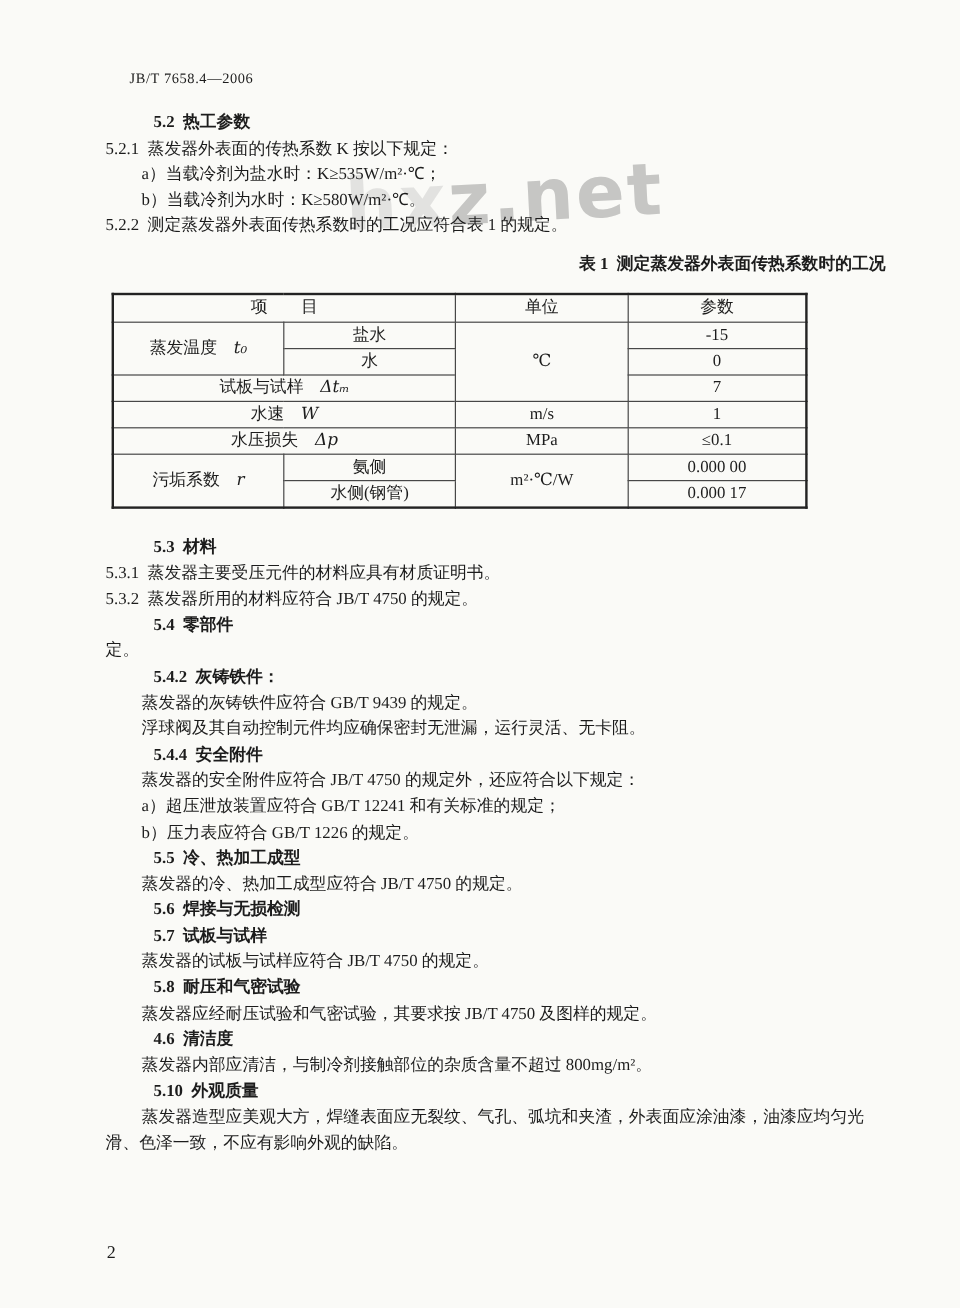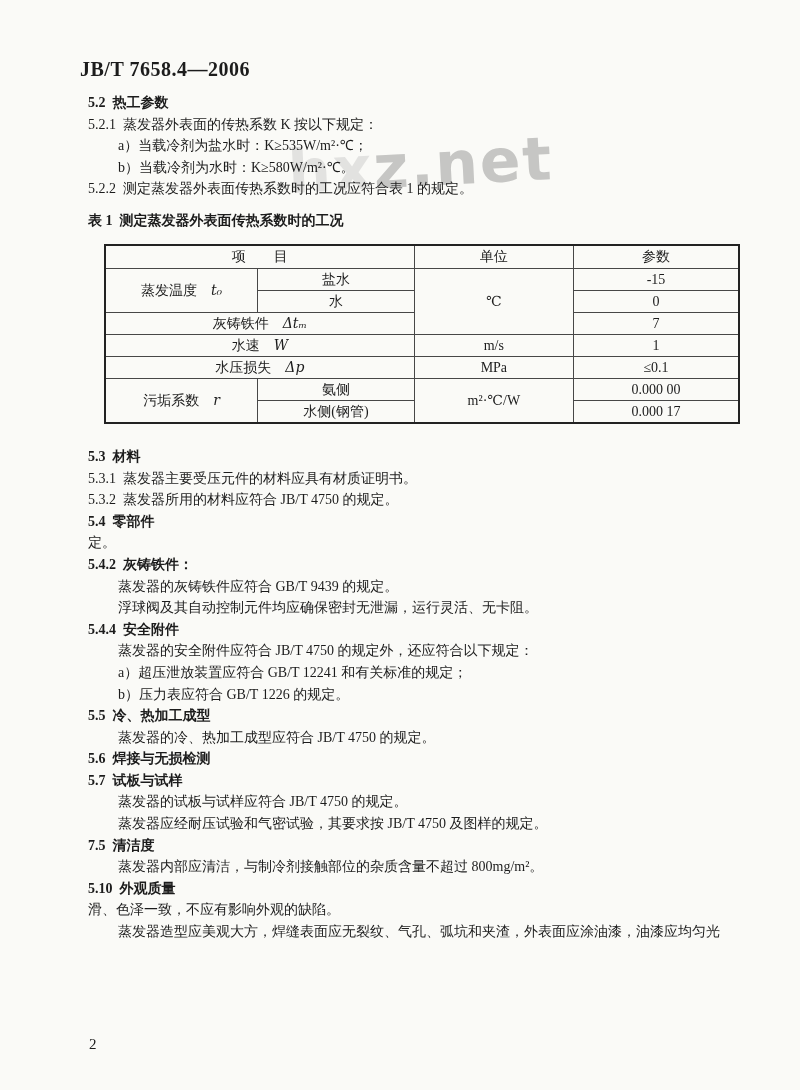--- a/index.html
+++ b/index.html
@@ -14,41 +14,41 @@
   .watermark {
     position:absolute; left:288px; top:130px;
     font-family:"DejaVu Sans","Liberation Sans",sans-serif;
     font-weight:bold; font-size:60px; letter-spacing:2px;
     transform:rotate(-3deg);
     z-index:0; user-select:none;
   }
   .wm-faint { color:#e2e2e0; }
   .wm-main  { color:#c6c6c4; }
   .doc-header {
-    position:absolute; left:80px; top:58px; z-index:1;
-    font-size:20px; font-weight:bold; letter-spacing:0.5px;
+    position:absolute; left:108px; top:58px; z-index:1;
+    font-size:12px; font-weight:normal; letter-spacing:0.5px;
   }
   .content {
     position:absolute; left:88px; top:92px; width:650px; z-index:1;
     font-size:14px;
   }
   .line { line-height:21.6px; height:21.6px; white-space:pre; }
-  .line.heading { font-weight:bold; }
+  .line.heading { font-weight:bold;margin-left:40px; }
   .line.item   { padding-left:30px;font-family:Liberation Serif, serif; }
   .line.indent { padding-left:30px; }
   .line.cont   { padding-left:0; }
   .table-title {
     margin-top:10px; height:22px; line-height:22px;
-    text-align:left; font-weight:bold; font-size:14px;
+    text-align:right; font-weight:bold; font-size:14px;
     white-space:pre;
   }
   table.spec {
     border-collapse:collapse;
-    width:636px;
-    margin-top:12px; margin-bottom:22px; margin-left:16px;
+    width:580px;
+    margin-top:12px; margin-bottom:22px; margin-left:5px;
     border:2px solid #222;
   }
   table.spec th, table.spec td {
     border:1px solid #474747;
     font-size:14px; font-weight:normal;
     text-align:center; vertical-align:middle;
     padding:0; height:21px; line-height:21px;
     white-space:pre;
   }
   table.spec th { height:22px; }
@@ -95,21 +95,21 @@
         <td class="lbl" rowspan="2"><span>蒸发温度</span><span class="sym">t₀</span></td>
         <td>盐水</td>
         <td rowspan="3">℃</td>
         <td>-15</td>
       </tr>
       <tr>
         <td>水</td>
         <td>0</td>
       </tr>
       <tr>
-        <td class="lbl" colspan="2"><span>灰铸铁件</span><span class="sym">Δtₘ</span></td>
+        <td class="lbl" colspan="2"><span>试板与试样</span><span class="sym">Δtₘ</span></td>
         <td>7</td>
       </tr>
       <tr>
         <td class="lbl" colspan="2"><span>水速</span><span class="sym">W</span></td>
         <td>m/s</td>
         <td>1</td>
       </tr>
       <tr>
         <td class="lbl" colspan="2"><span>水压损失</span><span class="sym">Δp</span></td>
         <td>MPa</td>
@@ -138,24 +138,25 @@
     <div class="line indent">浮球阀及其自动控制元件均应确保密封无泄漏，运行灵活、无卡阻。</div>
     <div class="line heading">5.4.4  安全附件</div>
     <div class="line indent">蒸发器的安全附件应符合 JB/T 4750 的规定外，还应符合以下规定：</div>
     <div class="line item">a）超压泄放装置应符合 GB/T 12241 和有关标准的规定；</div>
     <div class="line item">b）压力表应符合 GB/T 1226 的规定。</div>
     <div class="line heading">5.5  冷、热加工成型</div>
     <div class="line indent">蒸发器的冷、热加工成型应符合 JB/T 4750 的规定。</div>
     <div class="line heading">5.6  焊接与无损检测</div>
     <div class="line heading">5.7  试板与试样</div>
     <div class="line indent">蒸发器的试板与试样应符合 JB/T 4750 的规定。</div>
+    <div class="line heading">5.8  耐压和气密试验</div>
     <div class="line indent">蒸发器应经耐压试验和气密试验，其要求按 JB/T 4750 及图样的规定。</div>
-    <div class="line heading">7.5  清洁度</div>
+    <div class="line heading">4.6  清洁度</div>
     <div class="line indent">蒸发器内部应清洁，与制冷剂接触部位的杂质含量不超过 800mg/m²。</div>
     <div class="line heading">5.10  外观质量</div>
+    <div class="line indent">蒸发器造型应美观大方，焊缝表面应无裂纹、气孔、弧坑和夹渣，外表面应涂油漆，油漆应均匀光</div>
     <div class="line cont">滑、色泽一致，不应有影响外观的缺陷。</div>
-    <div class="line indent">蒸发器造型应美观大方，焊缝表面应无裂纹、气孔、弧坑和夹渣，外表面应涂油漆，油漆应均匀光</div>
 
   </div>
 
   <div class="page-number">2</div>
 
 </div>
 
 </body></html>

